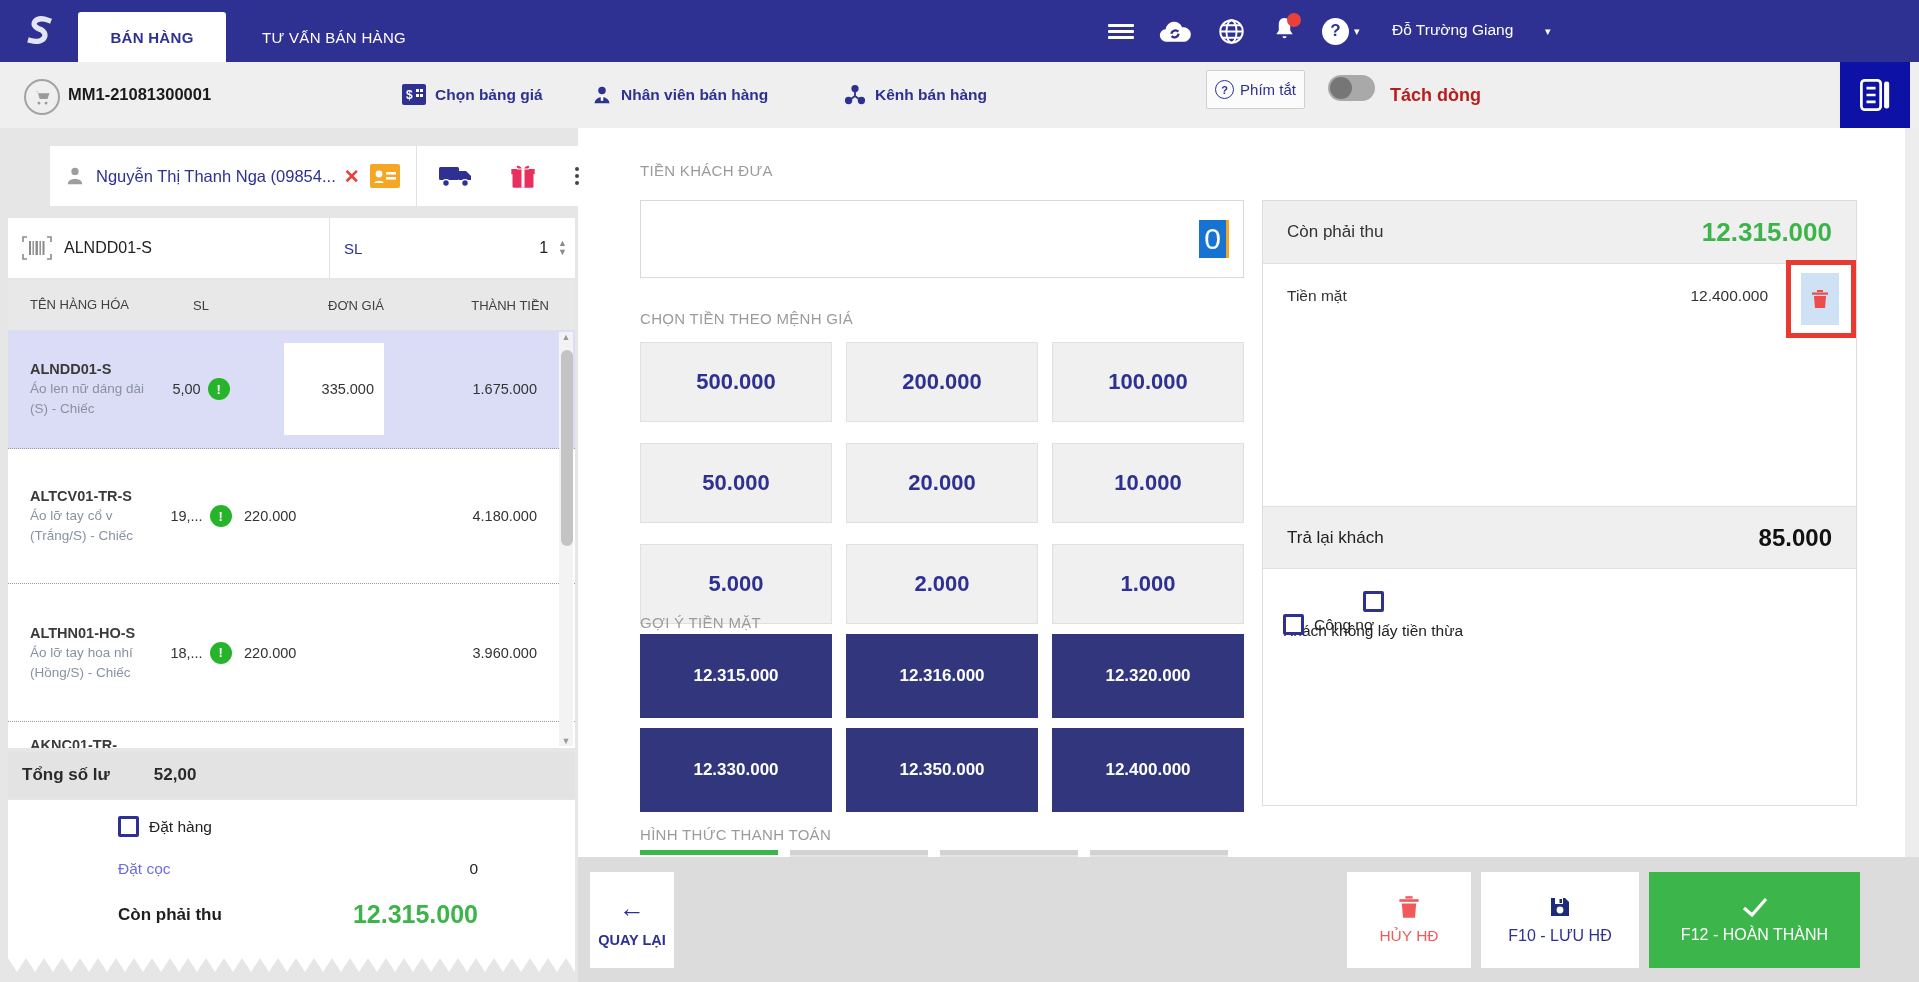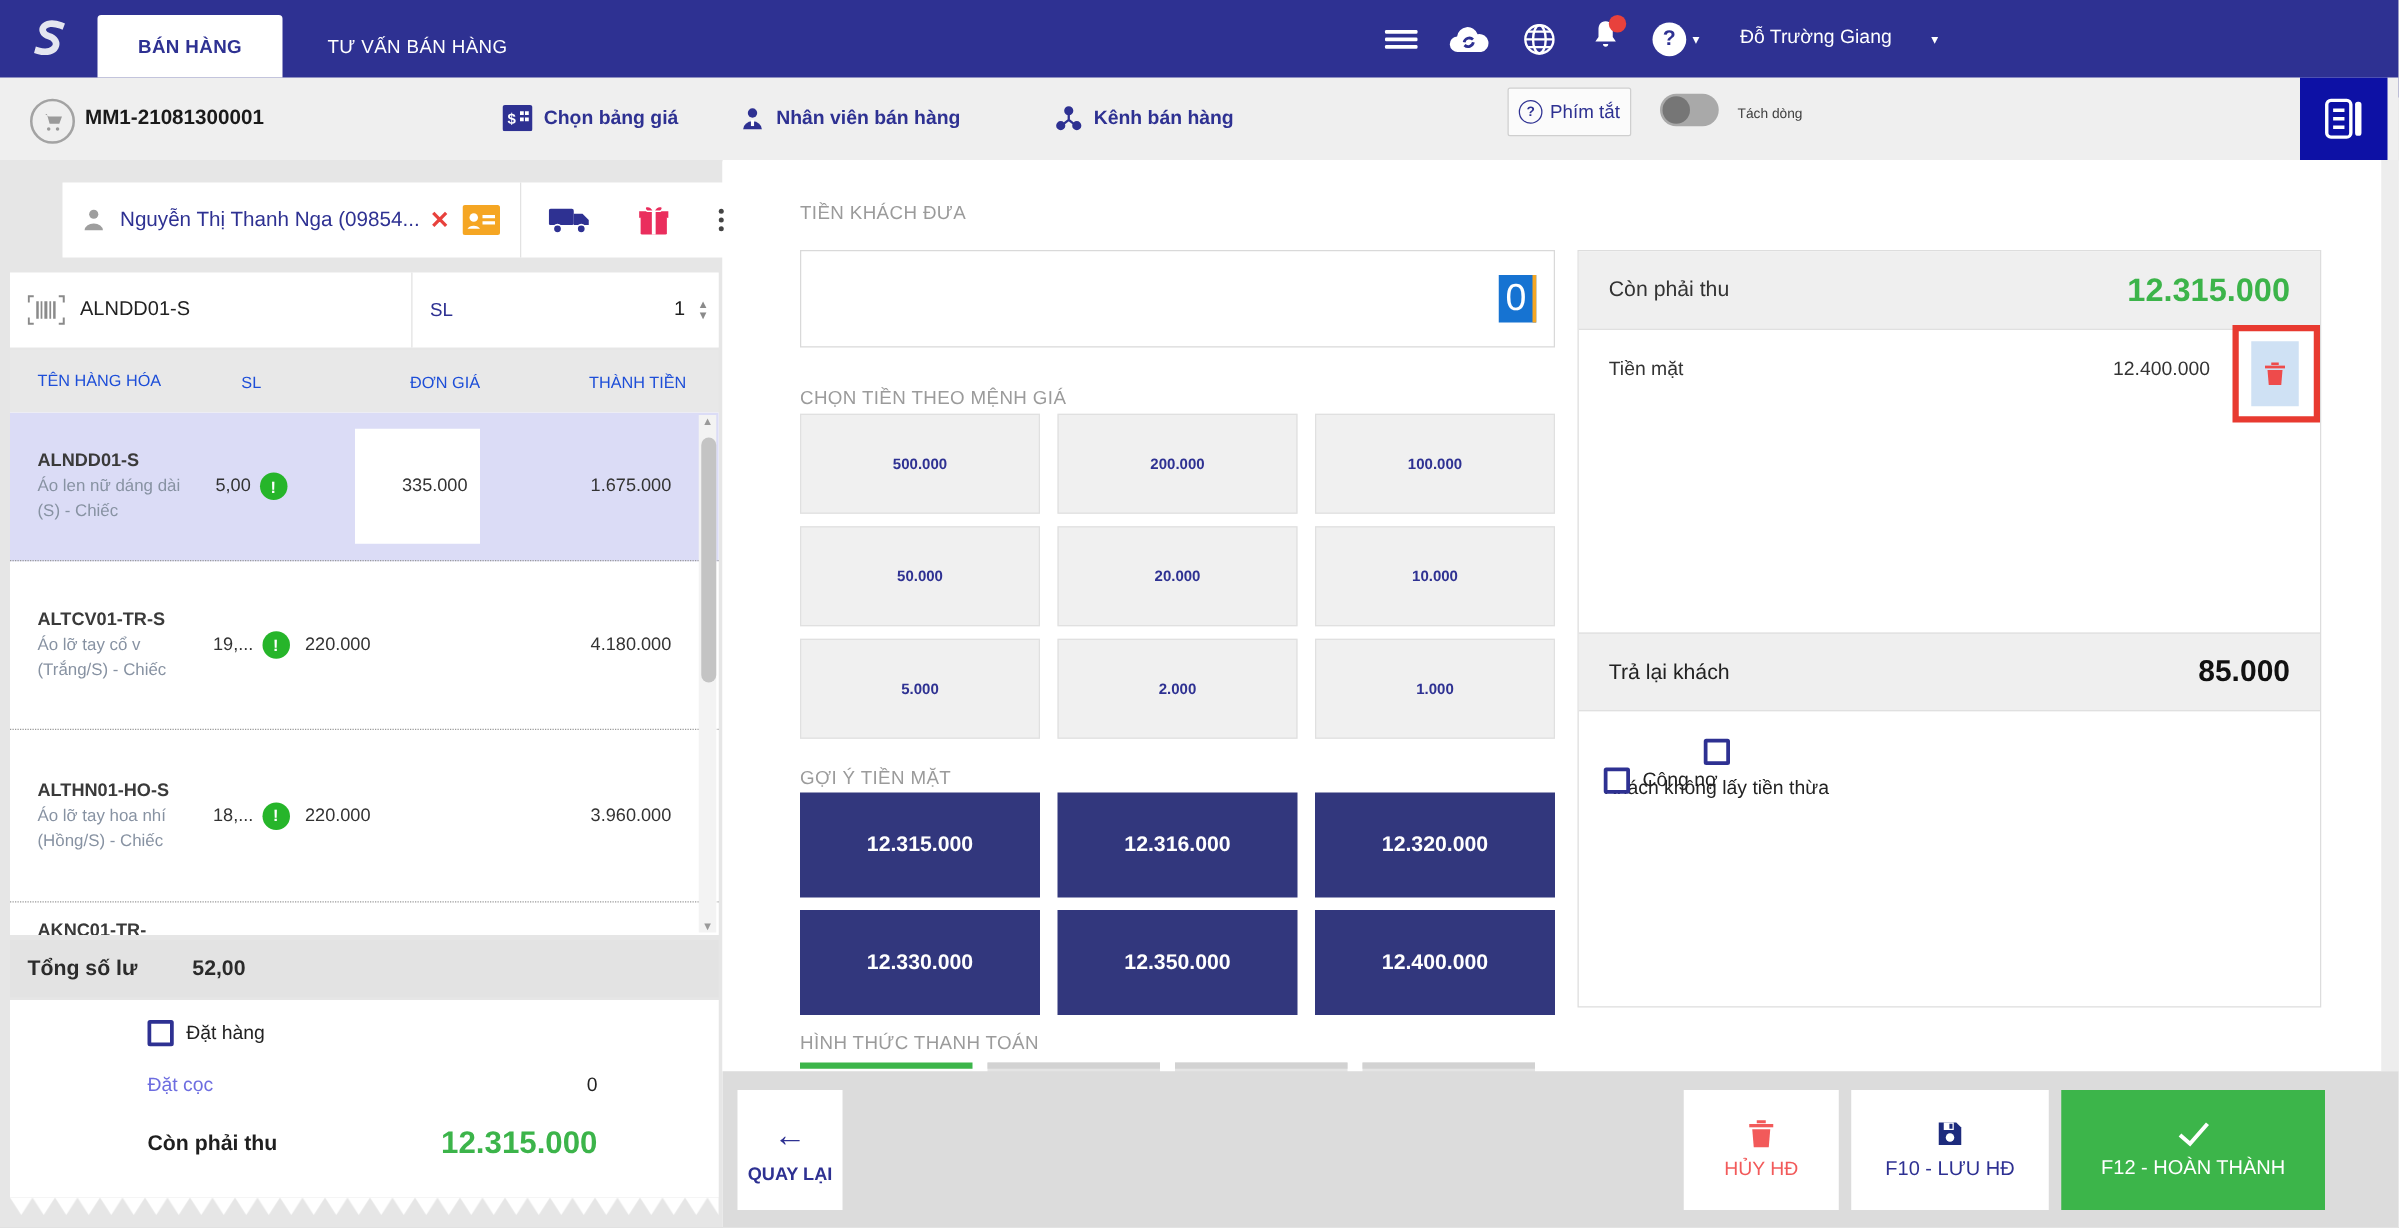--- a/index.html
+++ b/index.html
@@ -29,41 +29,41 @@
                display:flex;align-items:center;justify-content:center;}
   .order-code{left:68px;top:85px;font-size:16.5px;font-weight:bold;color:#1a1a1a;}
   .tool-item{top:84px;display:flex;align-items:center;gap:9px;color:#2e3192;font-size:15.5px;font-weight:600;cursor:pointer;}
   .shortcut-btn{left:1206px;top:70px;width:97px;height:37px;background:#fbfbfb;border:1px solid #cfcfcf;
                 border-radius:2px;display:flex;align-items:center;justify-content:center;gap:6px;
                 color:#2e3192;font-size:15px;}
   .q-ring{width:17px;height:17px;border-radius:50%;border:1.5px solid #2e3192;font-size:11px;font-weight:bold;
           display:flex;align-items:center;justify-content:center;}
   .toggle{left:1328px;top:75px;width:47px;height:26px;background:#a9a9a9;border-radius:13px;}
   .toggle .knob{position:absolute;left:2px;top:2px;width:22px;height:22px;border-radius:50%;background:#767676;}
-  .split-label{left:1390px;top:85px;font-size:11px;color:#404040;font-weight:400;}
+  .split-label{left:1390px;top:85px;font-size:18px;color:#b91c1c;font-weight:700;}
   .register-btn{left:1840px;top:62px;width:70px;height:66px;background:#0d11a5;display:flex;
                 align-items:center;justify-content:center;cursor:pointer;}
 
   
   .left-col-bg{left:0;top:128px;width:578px;height:854px;background:#e6e6e6;}
   .main-bg{left:578px;top:128px;width:1341px;height:854px;background:#ffffff;}
   .right-gutter{left:1905px;top:128px;width:14px;height:729px;background:#ededed;}
   .bottom-bar{left:578px;top:857px;width:1341px;height:125px;background:#dcdcdc;}
 
   
   .customer-row{left:8px;top:146px;width:567px;height:60px;background:#fff;display:flex;align-items:center;margin-left:42px;}
   .cust-name{color:#2e3192;font-size:16.5px;margin-left:10px;}
   .vdiv{width:1px;height:60px;background:#e2e2e2;}
   .scan-row{left:8px;top:218px;width:567px;height:60px;background:#fff;display:flex;align-items:center;}
   .scan-code{font-size:16px;color:#222;margin-left:12px;}
   .sl-label{font-size:15px;color:#2e3192;margin-left:14px;}
   .sl-value{font-size:16px;color:#222;}
   .spinner{display:flex;flex-direction:column;line-height:9px;color:#8a8a8a;font-size:9px;margin:0 8px 0 10px;}
   .tbl-header{left:8px;top:280px;width:567px;height:50px;background:#e8e8e8;display:flex;align-items:center;
-              color:#1d4ed8;font-size:13px;}
+              color:#404040;font-size:13px;}
   .th-name{width:128px;padding-left:22px;line-height:16px;}
   .th-qty{width:86px;text-align:center;}
   .th-price{width:140px;text-align:right;padding-right:8px;}
   .th-total{flex:1;text-align:right;padding-right:26px;}
   .rows{left:8px;top:330px;width:567px;height:418px;background:#fff;overflow:hidden;}
   .item-row{display:flex;align-items:center;border-bottom:1px dotted #9a9a9a;padding:13px 0 13px 22px;position:relative;}
   .item-row.selected{background:#dbdcf6;}
   .c-name{width:128px;}
   .item-code{font-size:14.5px;font-weight:bold;color:#3a3a3a;line-height:20px;}
   .item-desc{font-size:13.5px;color:#8792a2;line-height:20px;}
@@ -90,21 +90,21 @@
   .remain-label{font-size:17px;font-weight:bold;color:#1f1f1f;}
   .remain-value{font-size:25px;font-weight:bold;color:#3cb44a;}
 
   
   .sec-label{color:#9b9b9b;font-size:15px;letter-spacing:.3px;}
   .cash-input{left:640px;top:200px;width:604px;height:78px;background:#fff;border:1px solid #d9d9d9;
               box-sizing:border-box;display:flex;align-items:center;justify-content:flex-end;padding-right:14px;}
   .cash-zero{background:#1673d2;color:#fff;font-size:30px;padding:2px 5px;border-right:3px solid #f5a623;}
   .grid{display:grid;grid-template-columns:192px 192px 192px;gap:10px 14px;}
   .denom-btn{height:80px;background:#f0f0f0;border:1px solid #e0e0e0;box-sizing:border-box;color:#2e3192;
-             font-size:12px;font-weight:bold;display:flex;align-items:center;justify-content:center;cursor:pointer;}
+             font-size:22px;font-weight:bold;display:flex;align-items:center;justify-content:center;cursor:pointer;margin-top:11px;}
   .sugg-btn{height:84px;background:#32377d;color:#fff;font-size:17px;font-weight:bold;
             display:flex;align-items:center;justify-content:center;cursor:pointer;}
   .pay-tabs{left:640px;top:850px;width:604px;height:30px;display:flex;gap:12px;}
   .pay-tab{width:138px;background:#e4e4e4;border-top:5px solid #d2d2d2;box-sizing:border-box;}
   .pay-tab.active{background:#fdfdfd;border-top:5px solid #3cb54a;}
 
   
   .sum-panel{left:1262px;top:200px;width:595px;height:606px;background:#fff;border:1px solid #ddd;box-sizing:border-box;}
   .sum-header{height:62px;background:#efefef;border-bottom:1px solid #e0e0e0;display:flex;align-items:center;
               justify-content:space-between;padding:0 24px;}

